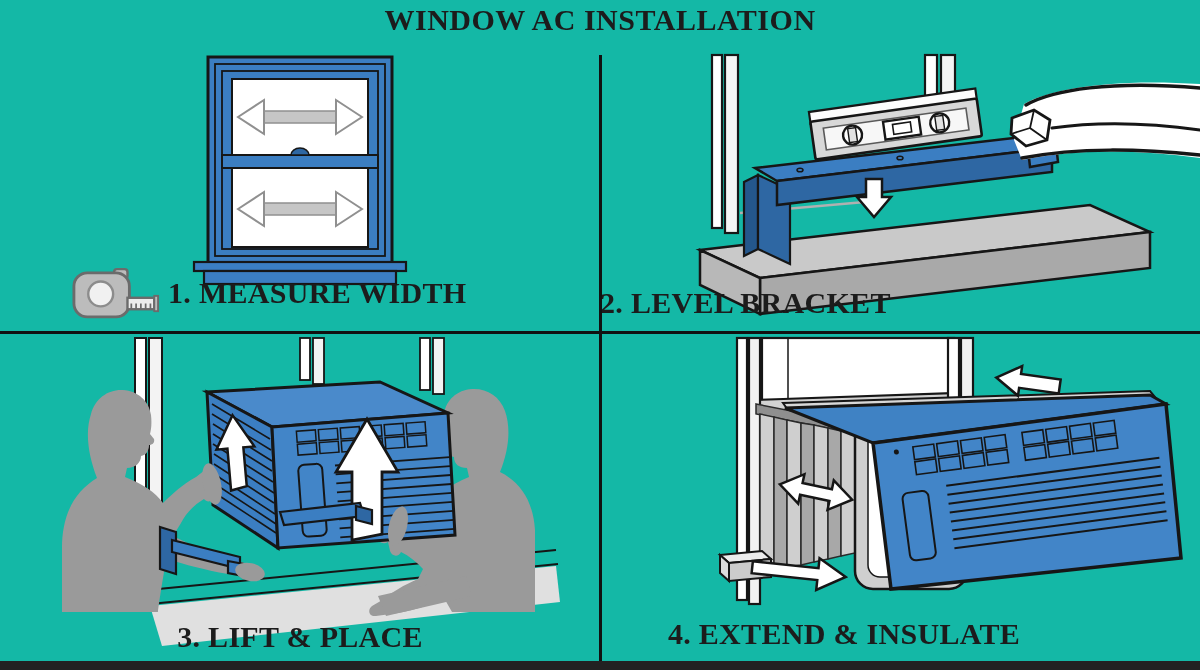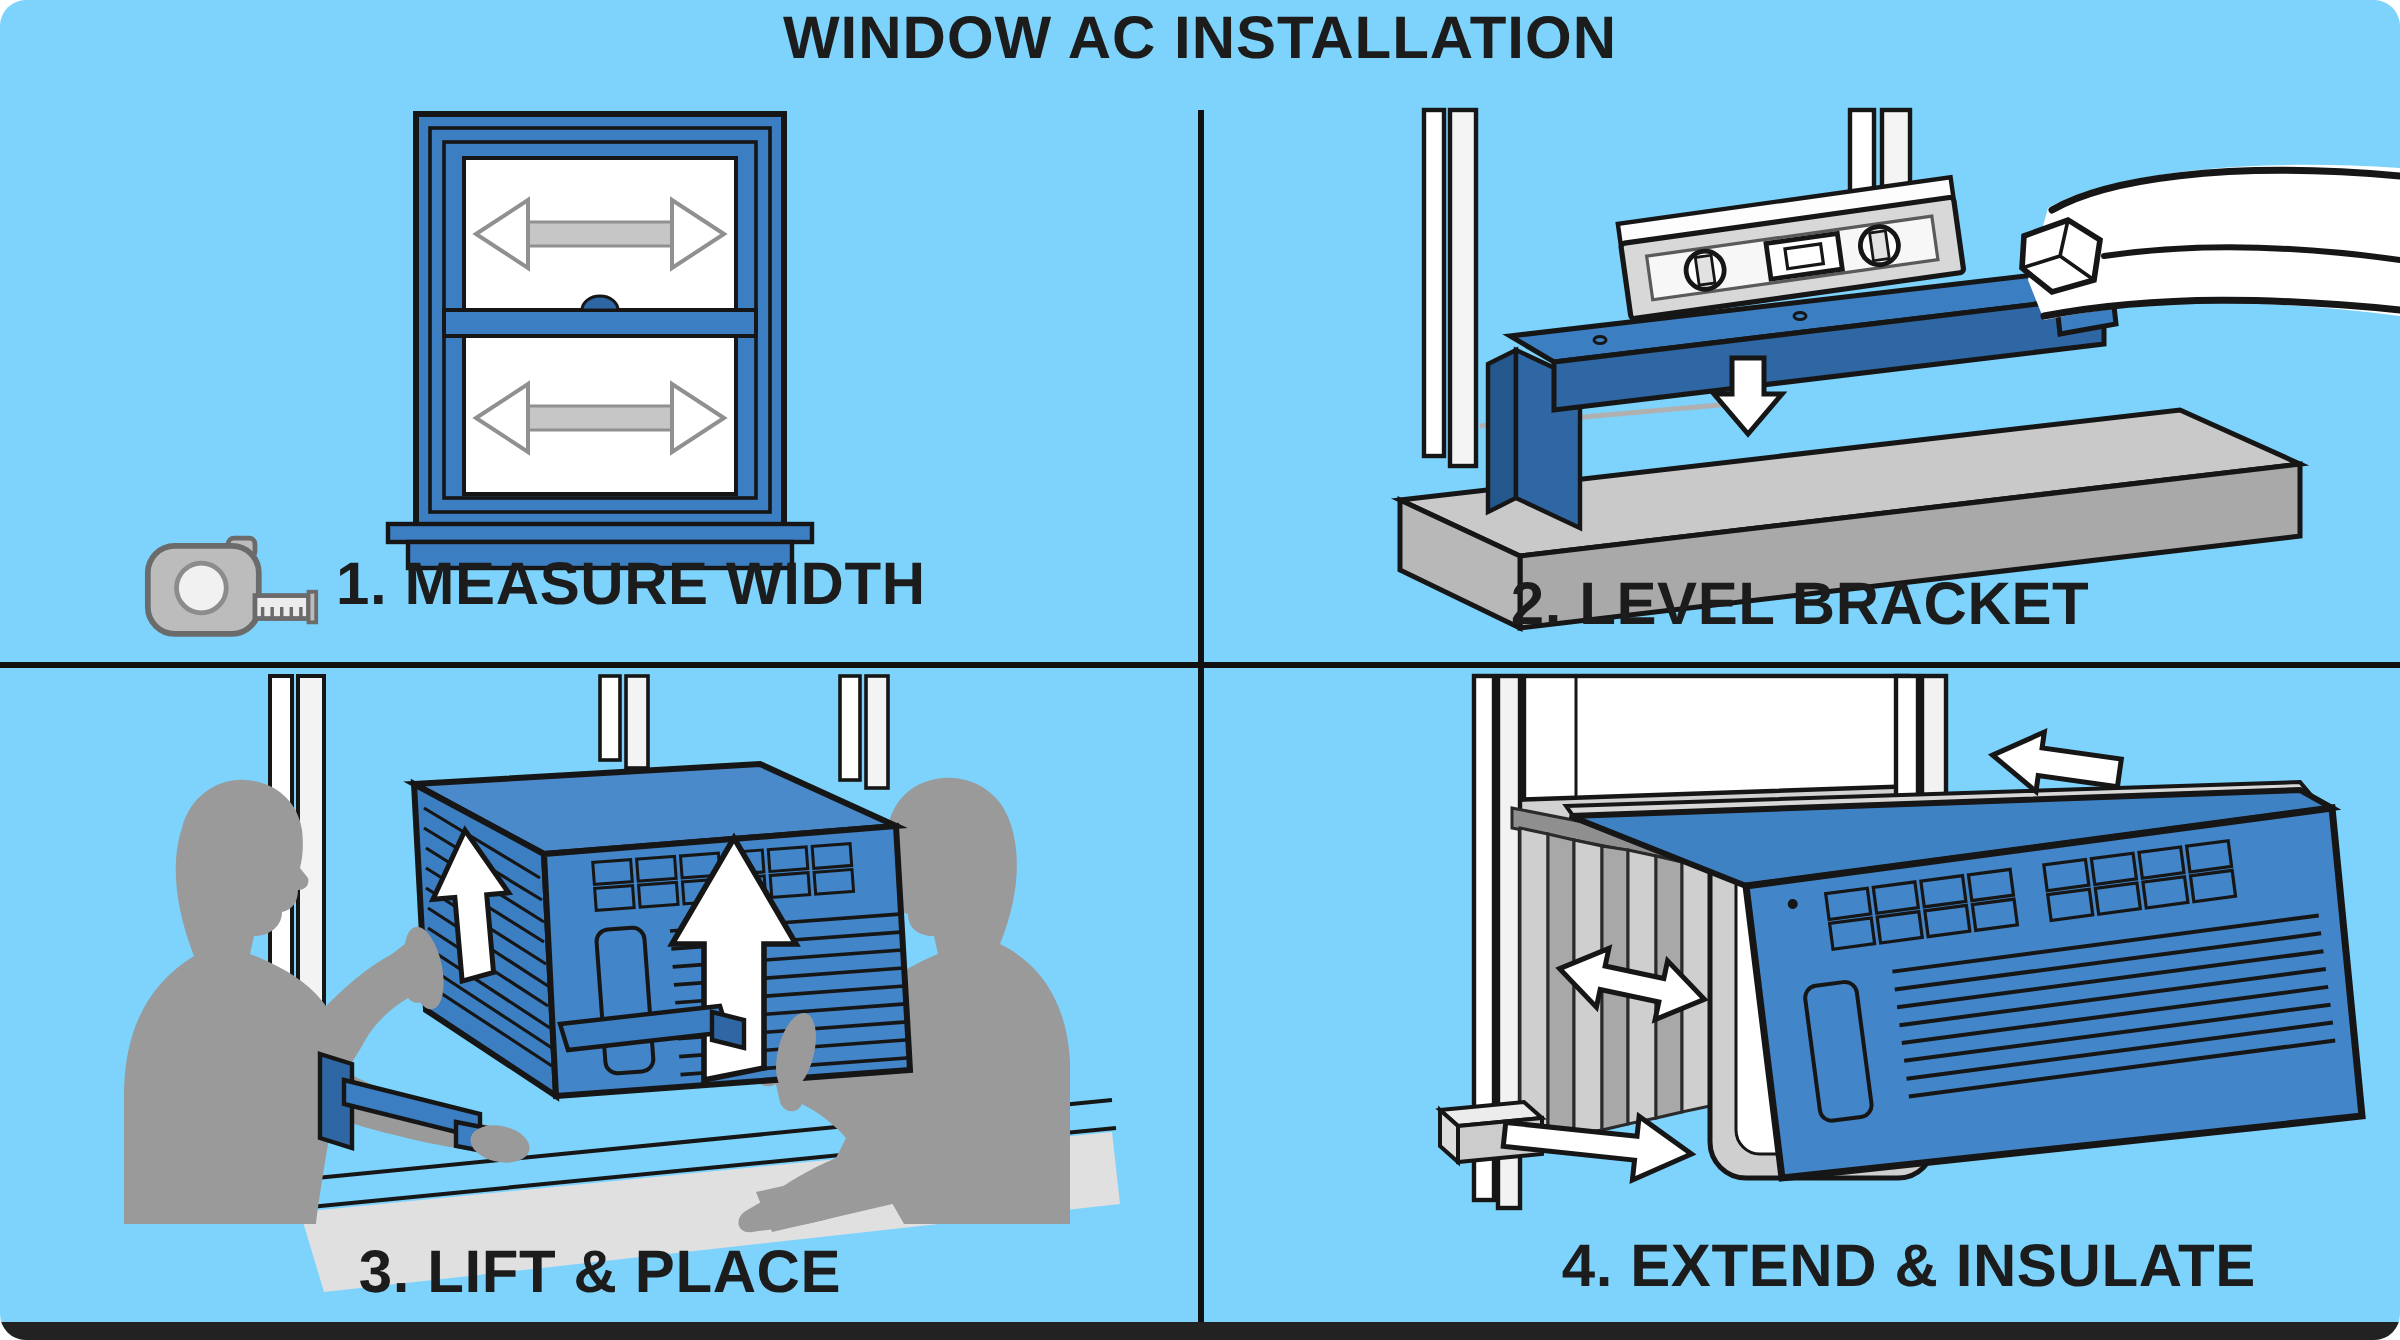--- a/index.html
+++ b/index.html
@@ -1,27 +1,27 @@
 <!DOCTYPE html>
 <html><head>
 <meta charset="utf-8">
 <style>
   html,body{margin:0;padding:0;background:#fff;}
-  .stage{position:relative;width:1200px;height:670px;background:#7dd3fc;overflow:hidden;
-         font-family:Liberation Sans, sans-serif;color:#1c1c1c;border-radius:13px;}
+  .stage{position:relative;width:1200px;height:670px;background:#14b8a6;overflow:hidden;
+         font-family:Liberation Serif, serif;color:#1c1c1c;}
   .title{position:absolute;top:3px;left:0;width:1200px;text-align:center;
          font-size:30px;font-weight:800;letter-spacing:.5px;color:#1c1c1c;}
   .divider-v{position:absolute;left:599px;top:55px;width:3px;height:606px;background:#111;}
   .divider-h{position:absolute;left:0;top:331px;width:1200px;height:3px;background:#111;}
   .bottom-bar{position:absolute;left:0;top:661px;width:1200px;height:9px;background:#222;}
   .caption{position:absolute;font-size:30px;font-weight:700;letter-spacing:.3px;color:#1c1c1c;white-space:nowrap;}
   .cap1{left:72px;top:266px;height:54px;display:flex;align-items:center;gap:8px;}
-  .cap2{left:600px;top:286px;width:600px;text-align:center;}
+  .cap2{left:600px;top:286px;width:600px;text-align:left;}
   .cap3{left:0;top:620px;width:600px;text-align:center;}
-  .cap4{left:600px;top:617px;width:488px;text-align:right;margin-left:40px;}
+  .cap4{left:600px;top:617px;width:488px;text-align:center;}
   svg.panel{position:absolute;display:block;}
 </style>
 </head>
 <body>
 
 <div class="stage">
 
   <div class="title">WINDOW AC INSTALLATION</div>
 
   <svg class="panel" style="left:0;top:53px" width="600" height="280" viewBox="0 53 600 280">

